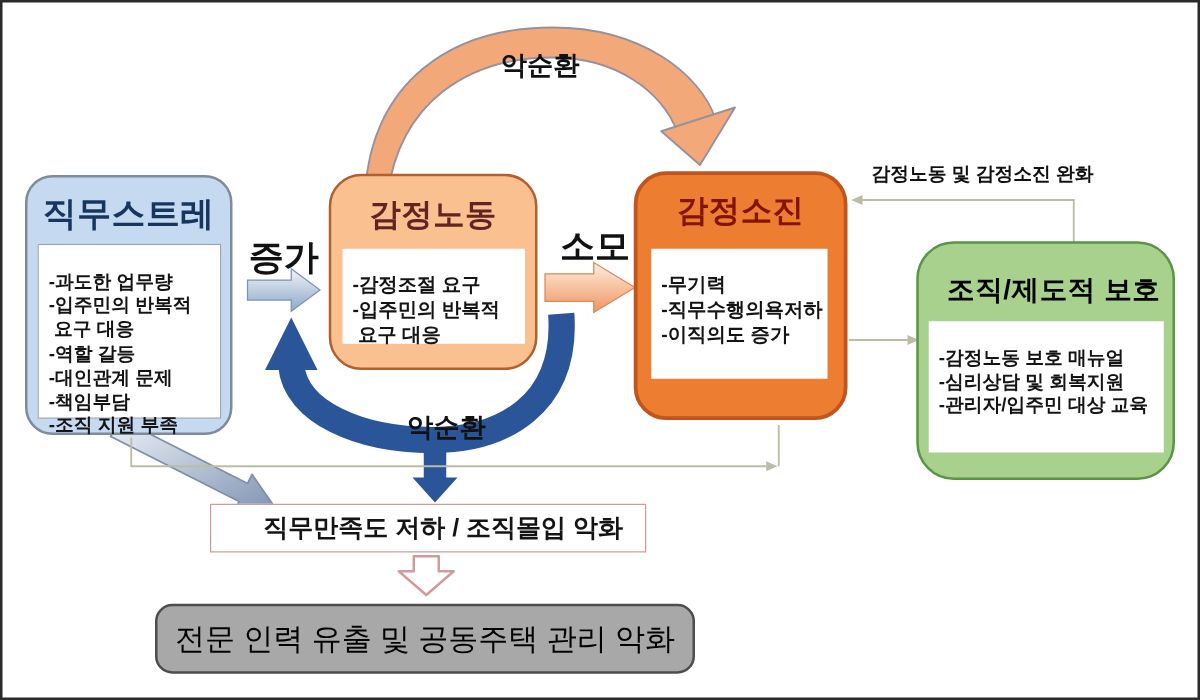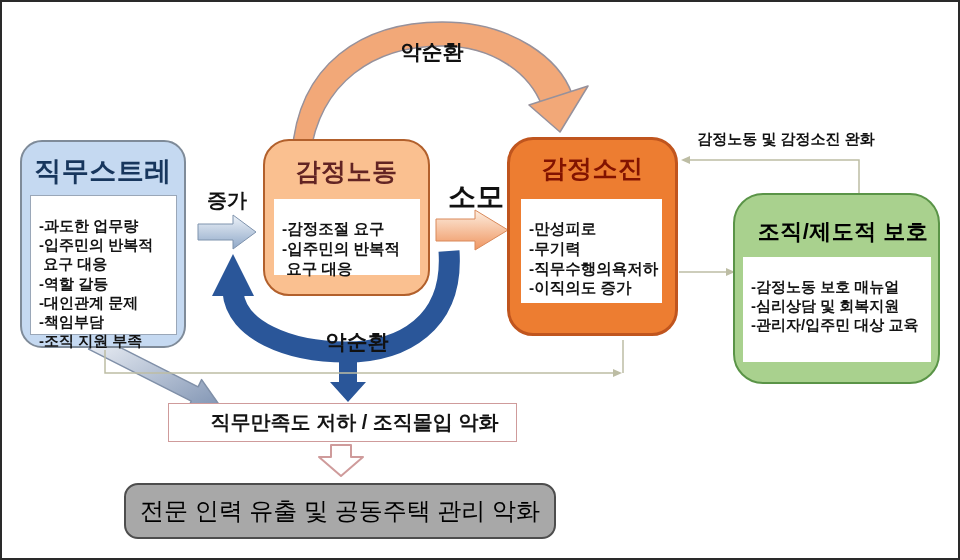--- a/index.html
+++ b/index.html
@@ -39,21 +39,21 @@
   #protection .list-line{font-size:15px;}
 
   
   #outcome-satisfaction{left:166px;top:401px;width:349px;height:39px;background:#fff;border:1.5px solid #cf9b9b;
     display:flex;align-items:center;justify-content:center;font-size:20px;font-weight:600;color:#141414;padding-left:24px;}
   #outcome-final{left:122px;top:481px;width:432px;height:56px;background:#a8a8a8;border:2.5px solid #4d4d4d;border-radius:14px;
     display:flex;align-items:center;justify-content:center;font-size:24px;font-weight:normal;color:#000;}
 
   .flow-label{position:absolute;z-index:3;font-weight:bold;color:#111;text-align:center;}
   #label-vicious-top{left:375px;top:36px;width:110px;font-size:21px;}
-  #label-increase{left:196px;top:185px;width:58px;font-size:20px;}
+  #label-increase{left:196px;top:185px;width:58px;font-size:28px;}
   #label-deplete{left:444px;top:176px;width:60px;font-size:28px;}
   #label-vicious-bottom{left:300px;top:326px;width:110px;font-size:21px;}
   #label-mitigation{left:684px;top:128px;width:200px;font-size:15px;}
 </style>
 </head>
 <body>
 
 <div id="canvas">
 
   <svg id="arrows" viewBox="0 0 956 556" xmlns="http://www.w3.org/2000/svg">
@@ -127,21 +127,20 @@
     <div class="inner">
         <div class="list-line">-감정조절 요구</div>
         <div class="list-line">-입주민의 반복적</div>
         <div class="list-line"> 요구 대응</div>
       </div>
   </div>
 
   <div class="box" id="emotional-exhaustion">
     <div class="box-title">감정소진</div>
     <div class="inner">
-        <div class="list-line">-만성피로</div>
         <div class="list-line">-무기력</div>
         <div class="list-line">-직무수행의욕저하</div>
         <div class="list-line">-이직의도 증가</div>
       </div>
   </div>
 
   <div class="box" id="protection">
     <div class="box-title">조직/제도적 보호</div>
     <div class="inner">
         <div class="list-line">-감정노동 보호 매뉴얼</div>

